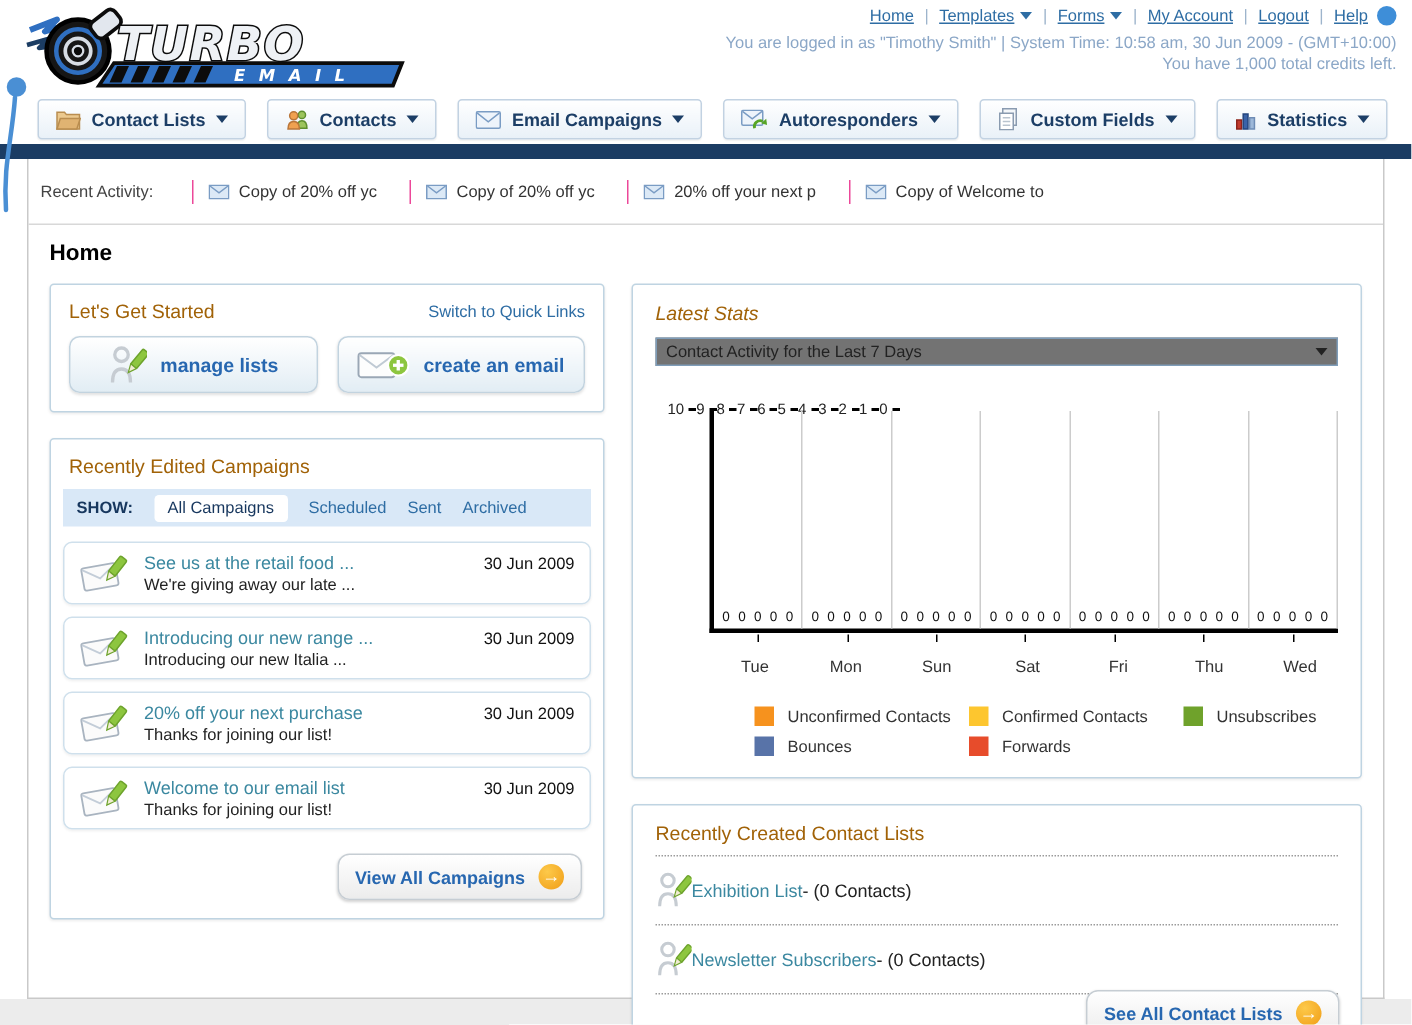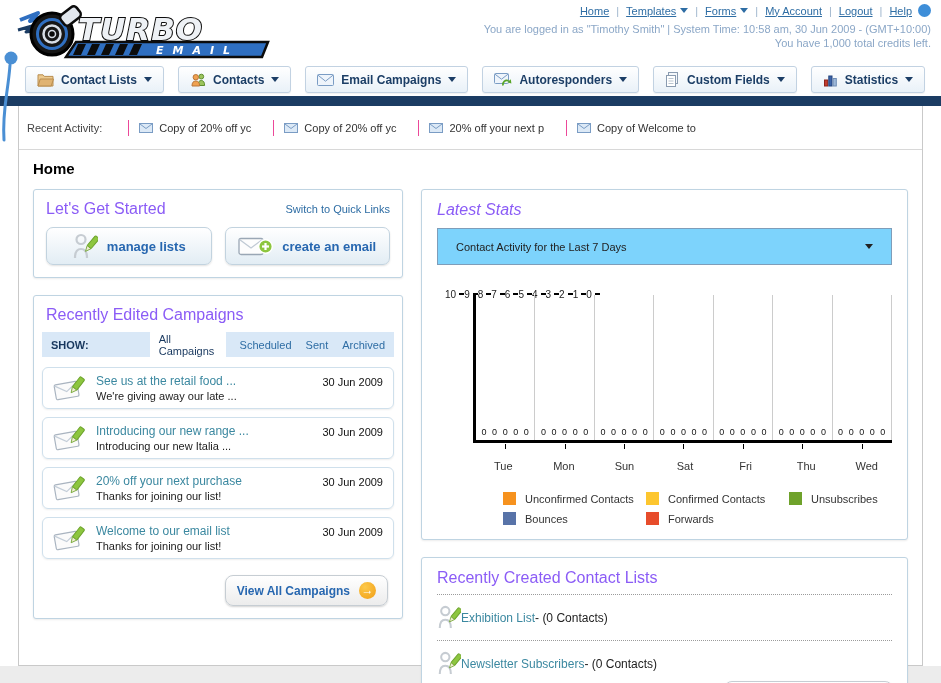--- a/index.html
+++ b/index.html
@@ -42,45 +42,45 @@
 
   .columns { display:flex; gap:18px; align-items:flex-start; }
   .left-col { width:370px; flex:none; }
   .right-col { width:487px; flex:none; }
 
   .panel { border:1px solid #bfd4e2; border-radius:3px; background:#fff; box-shadow:0 1px 2px rgba(0,0,0,.08); }
 
   
   .gs-panel { padding:10px 12px 12px; margin-bottom:17px; }
   .gs-head { display:flex; justify-content:space-between; align-items:center; margin-bottom:9px; }
-  .section-title { font-size:16px; color:#8b5cf6; }
+  .section-title { font-size:13px; color:#a16207; }
   .quick-link { font-size:11px; color:#2e6da4; text-decoration:none; cursor:pointer; }
   .gs-btns { display:flex; gap:13px; }
   .gs-btn { flex:1; height:38px; border:1px solid #c2d3df; border-radius:7px; background:linear-gradient(#ffffff,#e2edf4); display:flex; align-items:center; justify-content:center; gap:9px; font-size:13px; font-weight:bold; color:#2767b0; cursor:pointer; box-shadow:0 1px 2px rgba(0,0,0,.12); }
 
   
   .camp-panel { padding:10px 8px 12px; }
   .camp-panel .section-title { margin:0 4px 8px; }
   .show-bar { background:#d9e8f7; height:25px; display:flex; align-items:center; gap:14px; padding:0 9px; margin-bottom:10px; font-size:11px; }
   .show-label { font-weight:bold; color:#17375e; }
   .filter { color:#2e6da4; cursor:pointer; text-decoration:none; }
-  .filter.active { background:#fff; border-radius:3px; padding:3px 9px; color:#17375e; text-decoration:none;margin-left:47px; }
+  .filter.active { background:#fff; border-radius:3px; padding:3px 9px; color:#17375e; text-decoration:none; }
   .camp-row { border:1px solid #cfe0ec; border-radius:6px; display:flex; align-items:center; gap:9px; padding:6px 10px; margin-bottom:8px; box-shadow:0 1px 2px rgba(0,0,0,.07); }
   .camp-text { flex:1; }
   .camp-title { font-size:12px; color:#3b88a0; text-decoration:none; cursor:pointer; display:block; margin-bottom:2px; }
   .camp-sub { font-size:11px; color:#222; }
   .camp-date { font-size:11px; color:#111; align-self:flex-start; padding-top:2px; }
   .view-all-row { display:flex; justify-content:flex-end; padding:8px 6px 0; }
   .pill-btn { border:1px solid #c6cdd3; border-radius:8px; background:linear-gradient(#ffffff,#ececec); padding:6px 11px; display:inline-flex; align-items:center; gap:9px; font-size:12px; font-weight:bold; color:#2767b0; cursor:pointer; box-shadow:0 1px 2px rgba(0,0,0,.18); }
   .arrow-circle { width:17px; height:17px; border-radius:50%; background:radial-gradient(circle at 35% 30%, #fdc94a, #f09d16); color:#fff; font-weight:bold; font-size:12px; line-height:17px; text-align:center; }
 
   
   .stats-panel { padding:11px 15px 14px; margin-bottom:17px; }
   .stats-panel .section-title { margin-bottom:9px;font-style:italic; }
-  .dropdown { height:37px; border:1px solid #7f9db9; background:#7dd3fc; display:flex; align-items:center; font-size:11px; color:#222; padding:0 18px; cursor:pointer; }
+  .dropdown { height:19px; border:1px solid #7f9db9; background:#737373; display:flex; align-items:center; font-size:11px; color:#222; padding:0 6px; cursor:pointer; }
   .dropdown .dd-text { flex:1; }
   .dropdown .caret-dn { border-top-color:#222; border-left-width:4px; border-right-width:4px; }
 
   .chart { display:flex; align-items:flex-start; margin:30px 0 0 8px; }
   .y-col { width:28px; height:162px; margin-top:-7px; display:flex; flex-direction:row; }
   .ytick { display:flex; align-items:center; justify-content:flex-end; gap:3px; font-size:10px; color:#222; height:12px; }
   .ydash { width:5px; height:2px; background:#000; }
   .plot { width:421px; height:148px; border-left:3px solid #000; border-bottom:3px solid #000; display:flex; position:relative; }
   .cgroup { flex:1; position:relative; border-right:1px solid #cccccc; }
   .zeros { position:absolute; bottom:3px; left:0; right:0; display:flex; justify-content:space-evenly; font-size:9px; color:#111; }

